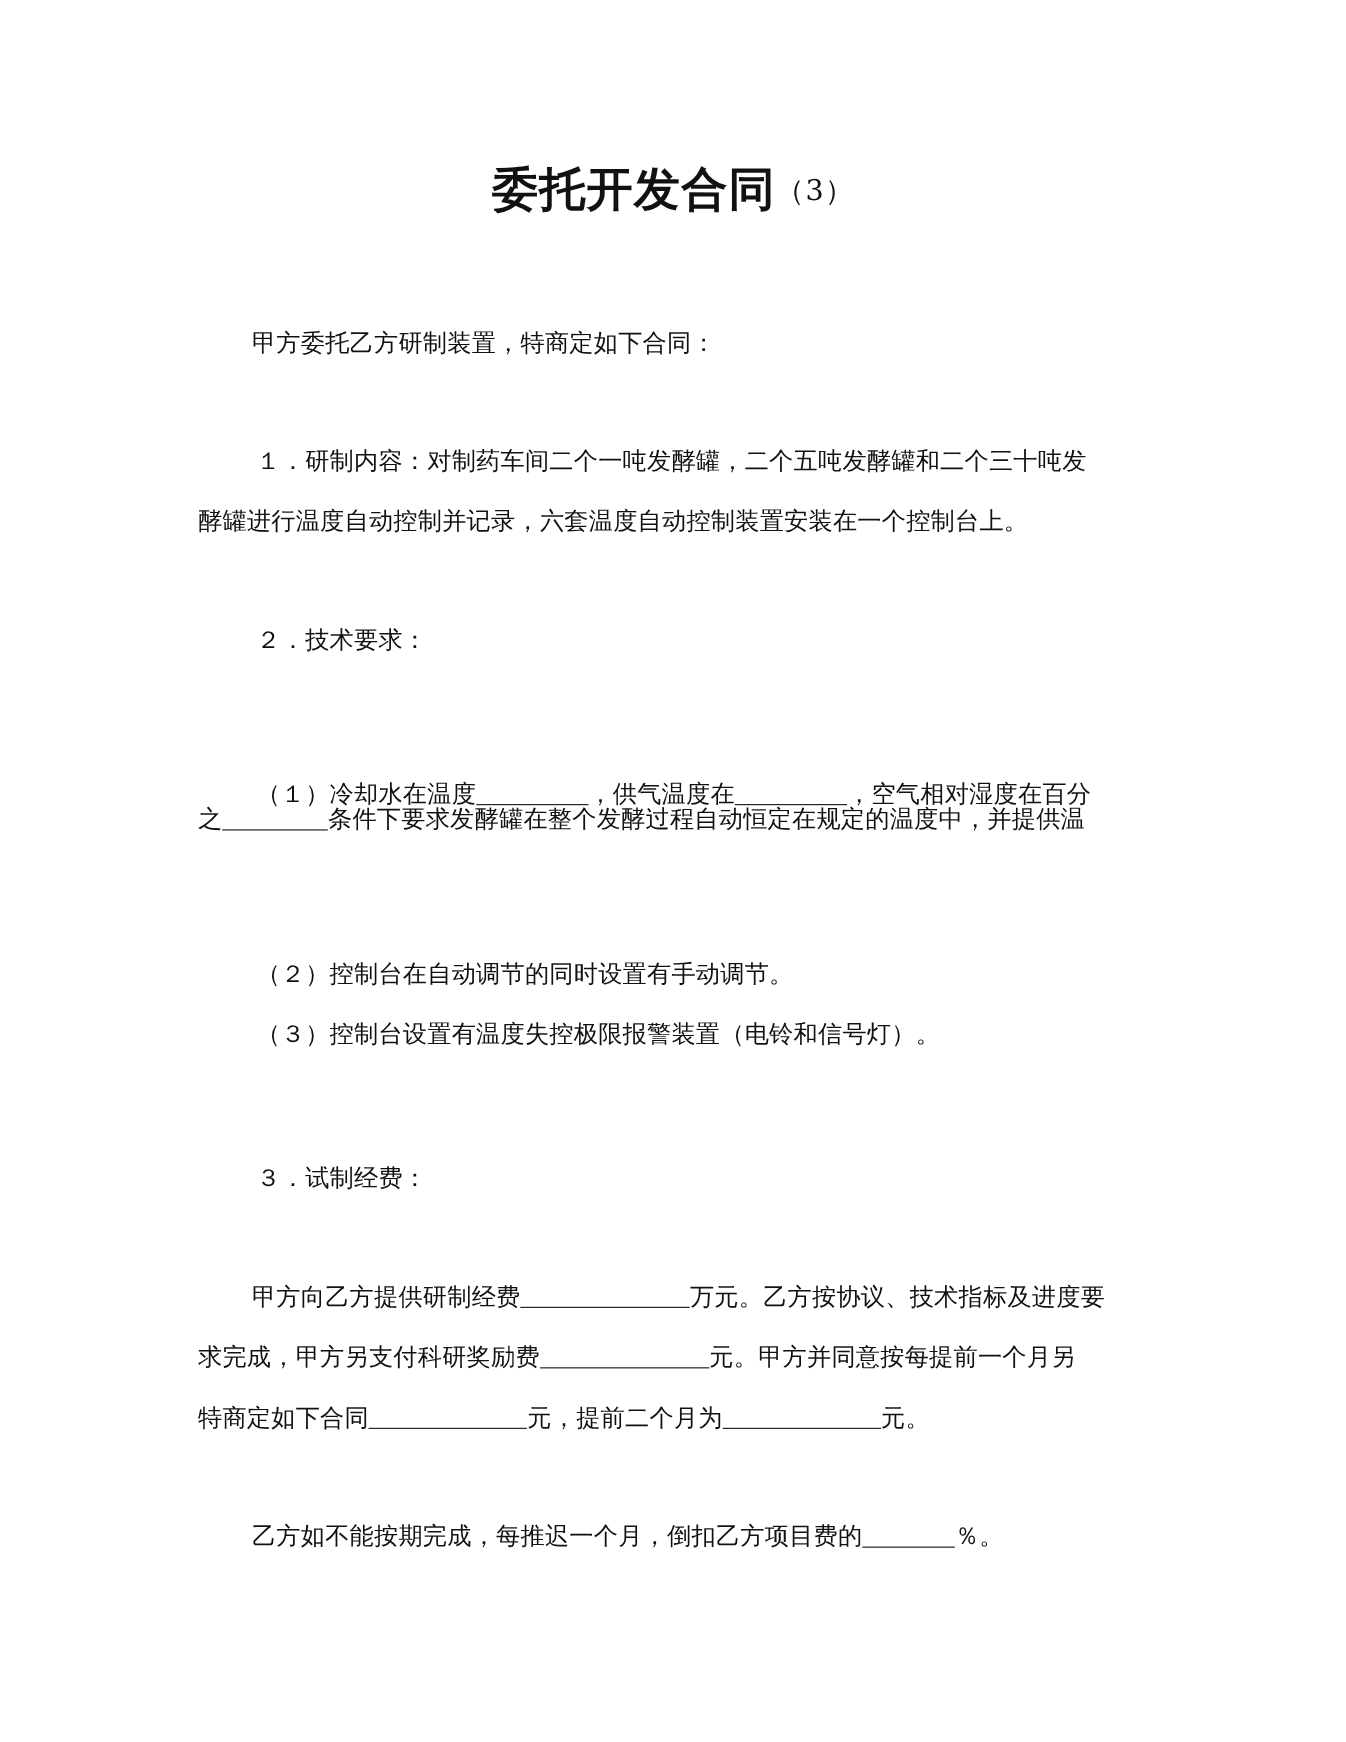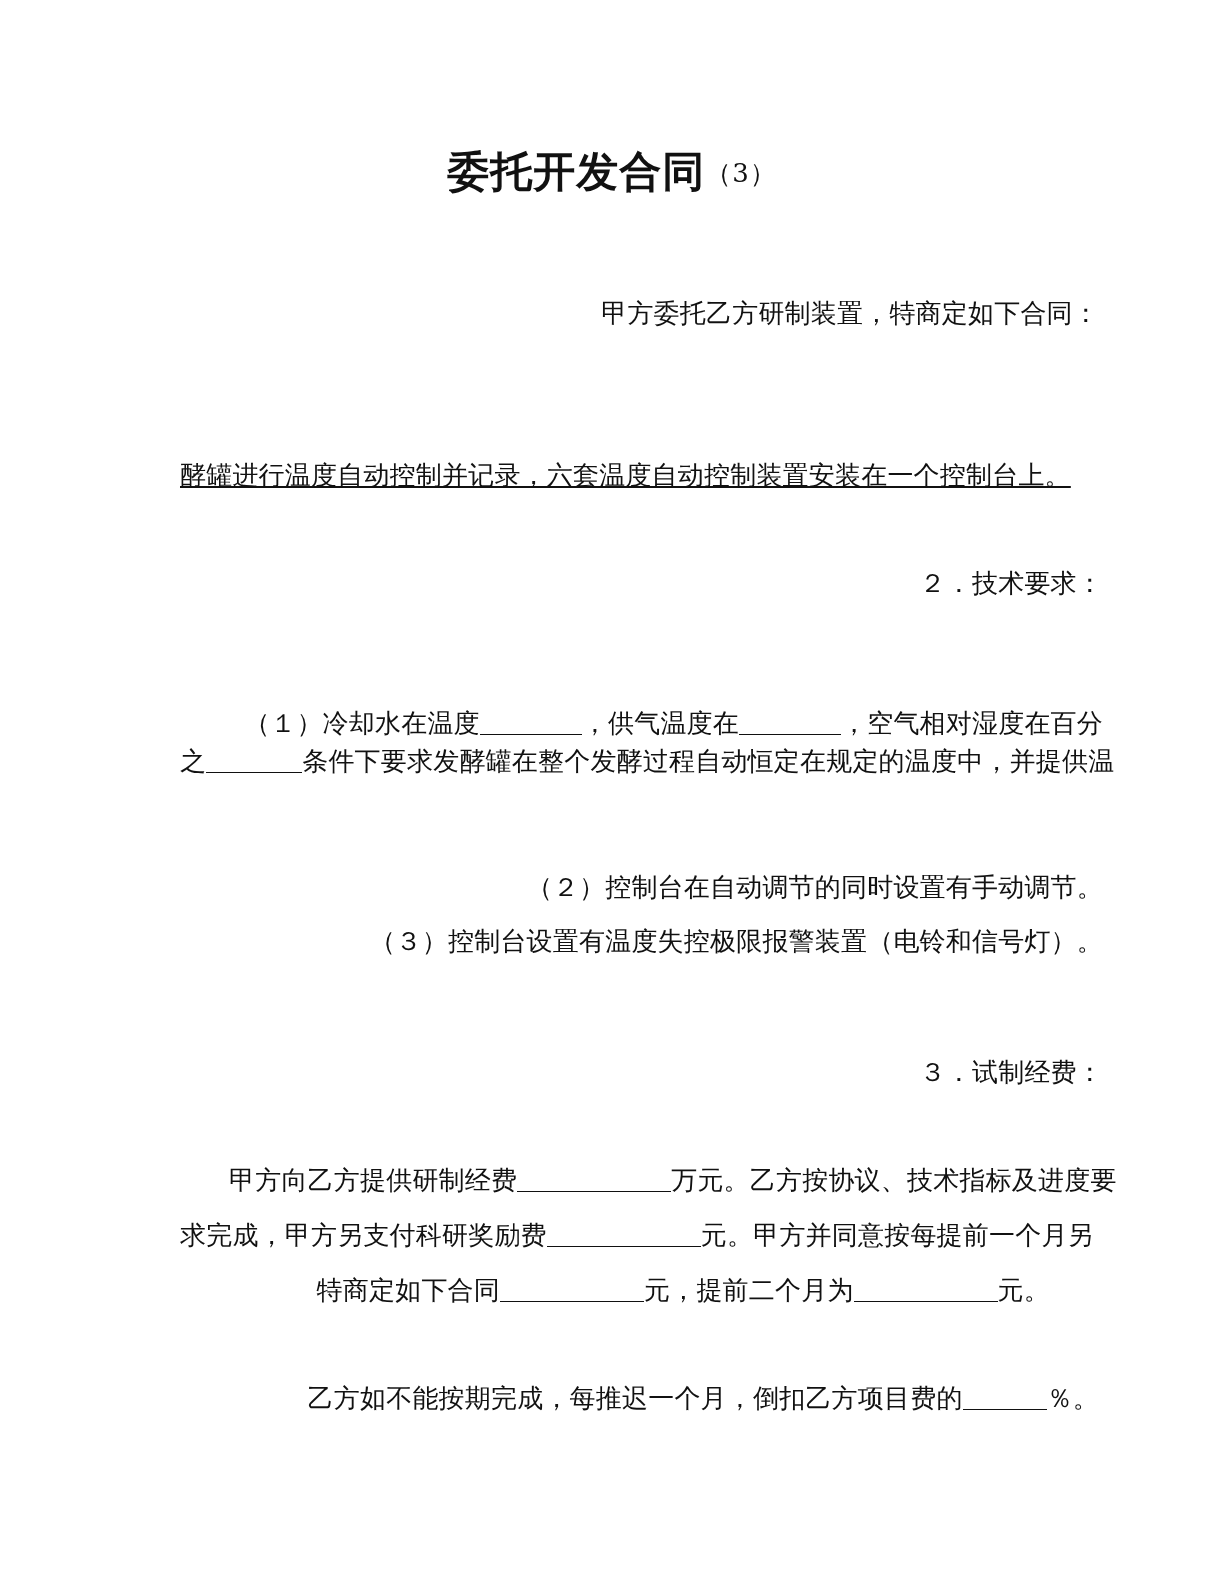--- a/index.html
+++ b/index.html
@@ -37,25 +37,24 @@
     .title .suffix {
       font-family: "DejaVu Serif", "Liberation Serif", serif;
       font-weight: normal;
       font-size: 26px;
       vertical-align: 4px;
     }
     .line {
       position: absolute;
       left: 180px;
       width: 870px;
-      font-size: 26px;
+      font-size: 22px;
       line-height: 30px;
       white-space: nowrap;
       letter-spacing: 0.2px;
-      text-align: right;
     }
     .indent { left: 229px; }
     .num-indent { left: 233px; }
     .sub-indent { left: 233px; margin-top: 32px; }
     .blank {
       display: inline-block;
       border-bottom: 1.6px solid #111;
       height: 22px;
       vertical-align: -3px;
     }
@@ -64,28 +63,29 @@
 <body>
 
 <div class="page">
 
   <div class="title">
     <span>委托开发合同</span><span class="suffix">（3）</span>
   </div>
 
   <div class="line indent" style="top:298px;">甲方委托乙方研制装置，特商定如下合同：</div>
 
-  <div class="line" style="top:460px;text-decoration:underline;">酵罐进行温度自动控制并记录，六套温度自动控制装置安装在一个控制台上。</div>
+  <div class="line num-indent" style="top:405px;">１．研制内容：对制药车间二个一吨发酵罐，二个五吨发酵罐和二个三十吨发</div>
+  <div class="line" style="top:460px;">酵罐进行温度自动控制并记录，六套温度自动控制装置安装在一个控制台上。</div>
 
   <div class="line num-indent" style="top:568px;">２．技术要求：</div>
 
   <div class="line sub-indent" style="top:676px;">
     <span>（１）冷却水在温度</span><span class="blank" style="width:102px;"></span><span>，供气温度在</span><span class="blank" style="width:102px;"></span><span>，空气相对湿度在百分</span>
   </div>
-  <div class="line" style="top:746px;">
+  <div class="line" style="top:731px;">
     <span>之</span><span class="blank" style="width:96px;"></span><span>条件下要求发酵罐在整个发酵过程自动恒定在规定的温度中，并提供温</span>
   </div>
 
   <div class="line sub-indent" style="top:840px;">（２）控制台在自动调节的同时设置有手动调节。</div>
   <div class="line sub-indent" style="top:894px;">（３）控制台设置有温度失控极限报警装置（电铃和信号灯）。</div>
 
   <div class="line num-indent" style="top:1057px;">３．试制经费：</div>
 
   <div class="line indent" style="top:1165px;">
     <span>甲方向乙方提供研制经费</span><span class="blank" style="width:154px;"></span><span>万元。乙方按协议、技术指标及进度要</span>

